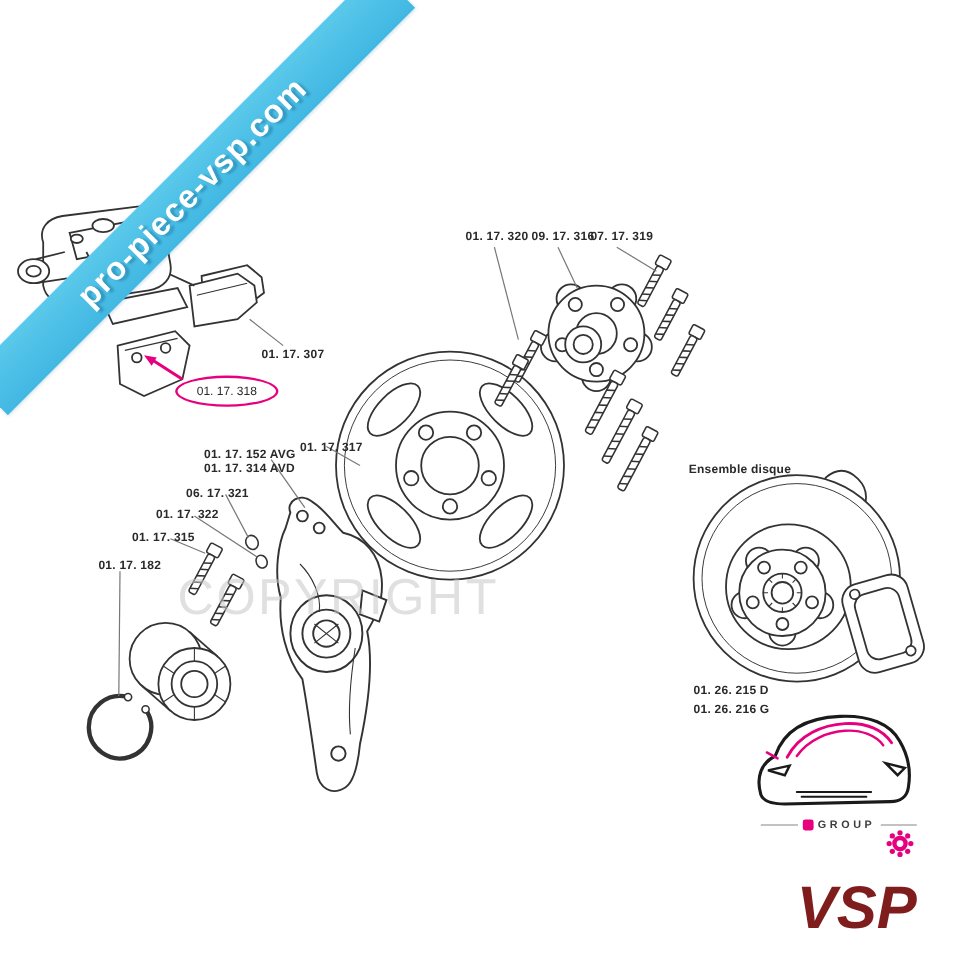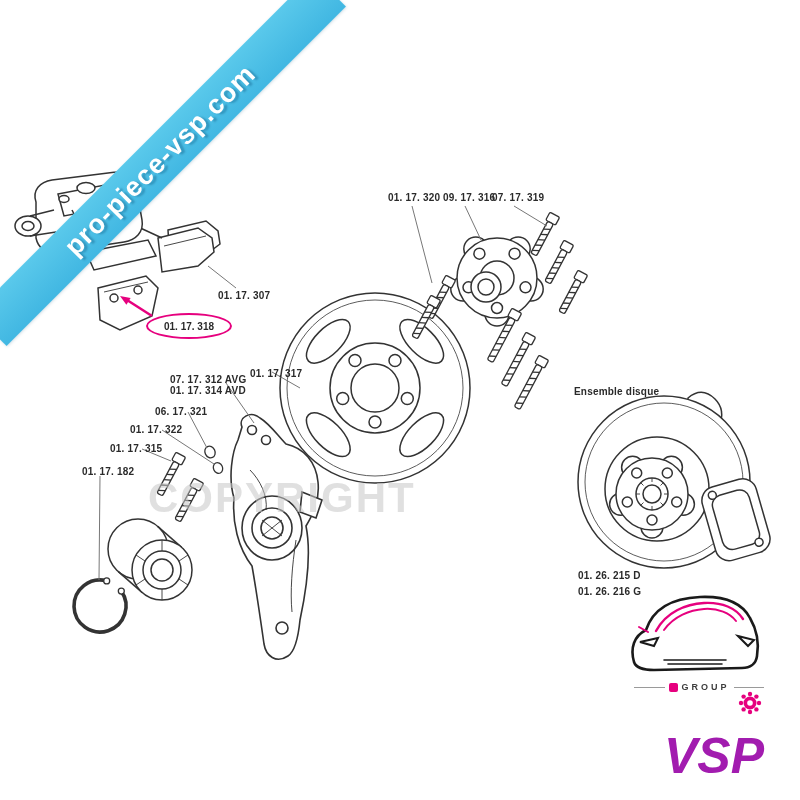--- a/index.html
+++ b/index.html
@@ -12,30 +12,30 @@
   
   .pl {
     position:absolute; z-index:3; font-size:10px; font-weight:700;
     color:#2a2a2a; letter-spacing:.2px; white-space:nowrap;
   }
   .pl-hl {
     position:absolute; z-index:4; width:82px; height:22px;
     border:2.5px solid #e6007e; border-radius:50%;
     display:flex; align-items:center; justify-content:center;
   }
-  .pl-hl span { font-size:10px; font-weight:700; color:#2a2a2a; white-space:nowrap; }
+  .pl-hl span { font-size:10px; font-weight:400; color:#2a2a2a; white-space:nowrap; }
 
   
   .watermark {
     position:absolute; left:148px; top:474px; z-index:2; opacity:.55;
     display:flex; align-items:baseline; gap:14px; pointer-events:none;
     white-space:nowrap;
   }
   .wm-prefix {
-    font-size:42px; font-weight:700; color:#c7c7c7; letter-spacing:2px;
+    font-size:42px; font-weight:400; color:#c7c7c7; letter-spacing:2px;
   }
   .wm-brand {
     font-family:"Liberation Serif", serif; font-style:italic; font-weight:700;
     font-size:48px; color:#f4f4f4; -webkit-text-stroke:1.3px #bdbdbd;
   }
 
   
   .banner {
     position:absolute; left:-80px; top:137px; width:480px; height:46px;
     transform:rotate(-45deg); z-index:6;
@@ -55,21 +55,21 @@
   }
   .group-line .gl { height:1px; background:#9a9a9a; flex:1; }
   .group-line .sq { width:9px; height:9px; background:#e6007e; border-radius:2px; flex:none; }
   .group-line .gt { font-size:9px; font-weight:bold; letter-spacing:3px; color:#3d3d3d; }
   .logo-pro {
     position:absolute; left:652px; top:692px; z-index:3;
     font-size:50px; font-weight:800; font-style:italic; color:#3d3d3d; line-height:1;
   }
   .logo-vsp {
     position:absolute; left:664px; top:731px; z-index:3;
-    font-size:50px; font-weight:800; font-style:italic; color:#a21caf; line-height:1;
+    font-size:50px; font-weight:800; font-style:italic; color:#7f1d1d; line-height:1;
   }
 </style>
 </head>
 <body>
 
 <div class="stage">
 
   <svg class="diagram" width="800" height="800" viewBox="0 0 800 800">
     <defs>
       <g id="bolt">
@@ -271,21 +271,21 @@
 
   <div class="pl" style="left:388px;top:192px">01. 17. 320</div>
   <div class="pl" style="left:443px;top:192px">09. 17. 316</div>
   <div class="pl" style="left:492px;top:192px">07. 17. 319</div>
   <div class="pl" style="left:218px;top:290px">01. 17. 307</div>
 
   <div class="pl-hl" style="left:146px;top:313px">
     <span>01. 17. 318</span>
   </div>
 
-  <div class="pl" style="left:170px;top:374px">07. 17. 312 AVG</div>
+  <div class="pl" style="left:170px;top:374px">01. 17. 152 AVG</div>
   <div class="pl" style="left:170px;top:385px">01. 17. 314 AVD</div>
   <div class="pl" style="left:250px;top:368px">01. 17. 317</div>
   <div class="pl" style="left:155px;top:406px">06. 17. 321</div>
   <div class="pl" style="left:130px;top:424px">01. 17. 322</div>
   <div class="pl" style="left:110px;top:443px">01. 17. 315</div>
   <div class="pl" style="left:82px;top:466px">01. 17. 182</div>
 
   <div class="pl" style="left:574px;top:386px">Ensemble disque</div>
   <div class="pl" style="left:578px;top:570px">01. 26. 215 D</div>
   <div class="pl" style="left:578px;top:586px">01. 26. 216 G</div>

